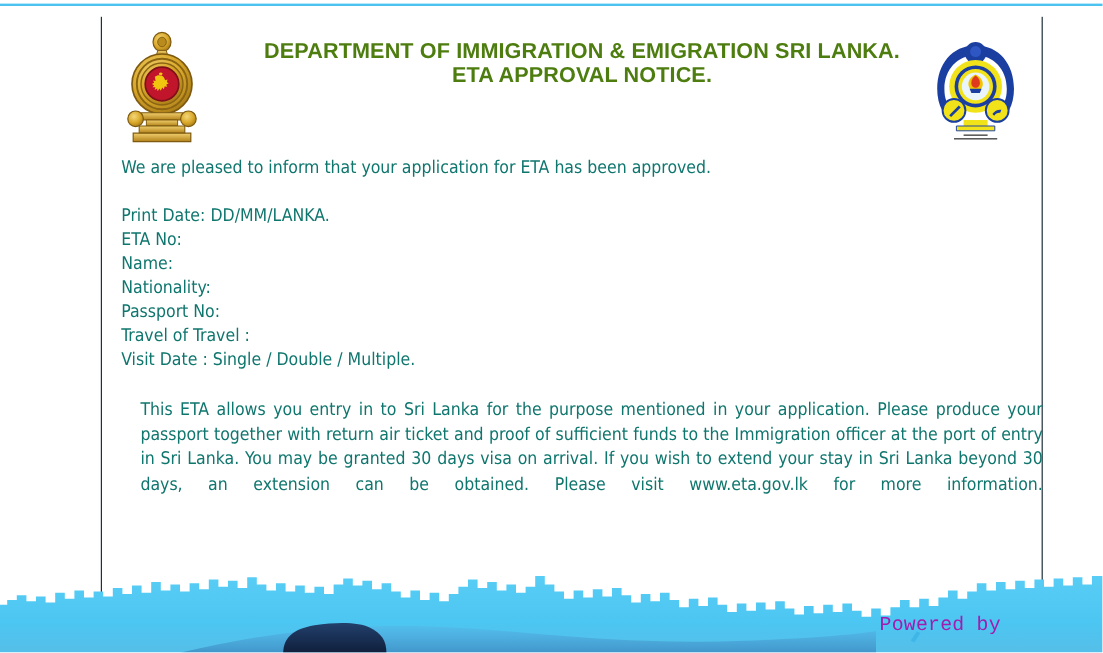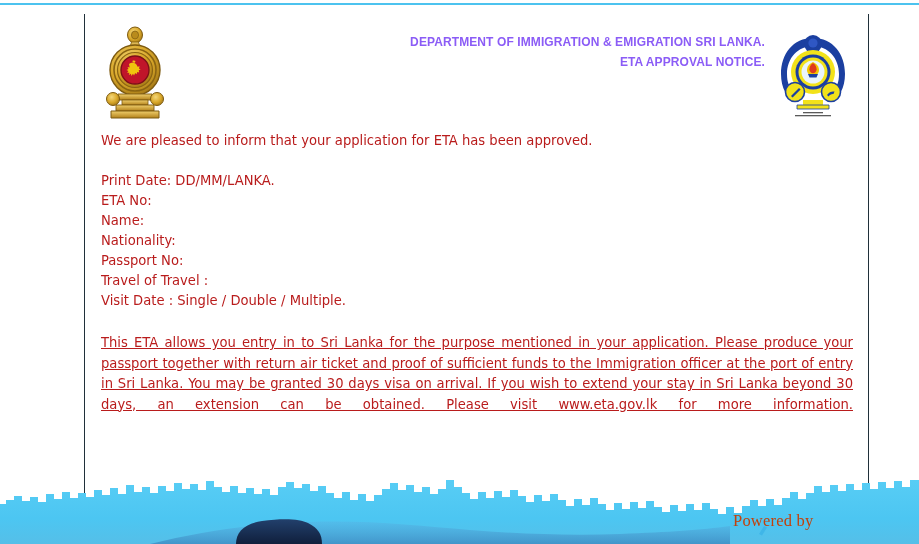--- a/index.html
+++ b/index.html
@@ -70,37 +70,36 @@
   }
 
   .title-block {
     position: absolute;
     left: 120px;
     top: 18px;
     width: 560px;
     text-align: center;
   }
   .title-line {
-    color: #8b5cf6;
+    color: #4d7c0f;
     font-family: "Liberation Sans", sans-serif;
     font-weight: bold;
-    font-size: 12px;
+    font-size: 18px;
     letter-spacing: 0.1px;
     line-height: 20px;
     white-space: nowrap;
-    text-align: right;
   }
 
   
   .body-area {
     position: absolute;
     left: 101px;
     top: 130px;
     width: 754px;
-    color: #b91c1c;
+    color: #0f766e;
     font-family: "DejaVu Sans Condensed", "DejaVu Sans", sans-serif;
     font-size: 14.6px;
   }
 
   .intro-line {
     line-height: 20px;
     margin: 0 0 20px 0;
     white-space: nowrap;
   }
 
@@ -108,26 +107,25 @@
     margin: 0 0 22px 0;
     padding: 0;
     list-style: none;
   }
   .fields li {
     line-height: 20px;
     white-space: nowrap;
   }
 
   .para {
-    margin: 0;
+    margin: 16px;
     text-align: justify;
     text-justify: inter-word;
     line-height: 20.5px;
     width: 752px;
-    text-decoration: underline;
   }
   .para::after {
     content: "";
     display: inline-block;
     width: 100%;
   }
 
   
   .wave-wrap {
     position: absolute;
@@ -141,22 +139,22 @@
     position: absolute;
     left: 0;
     bottom: 0;
     display: block;
   }
 
   .powered-by {
     position: absolute;
     left: 733px;
     top: 511px;
-    color: #c2410c;
-    font-family: Liberation Serif, serif;
+    color: #a21caf;
+    font-family: Liberation Mono, monospace;
     font-size: 16.5px;
     letter-spacing: 0.2px;
     white-space: nowrap;
     z-index: 5;
   }
 </style>
 </head>
 <body>
 
 <div id="page">

